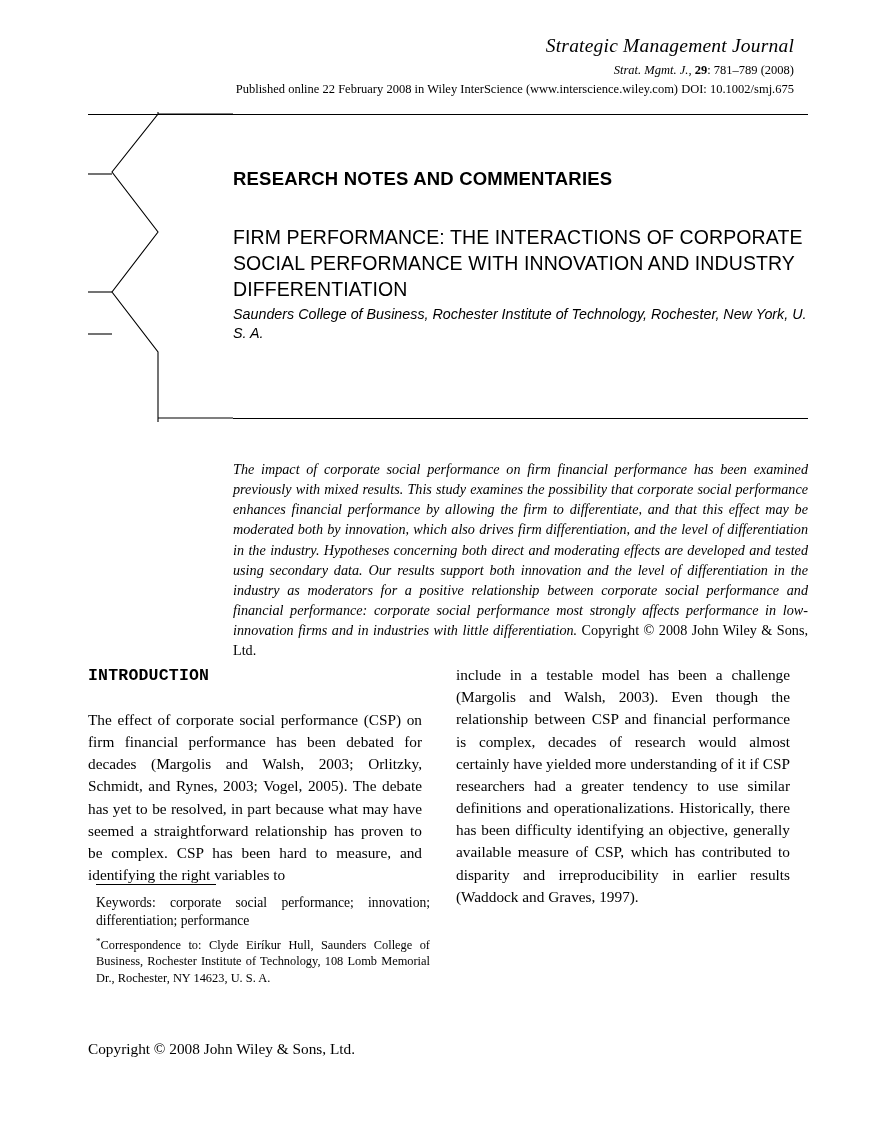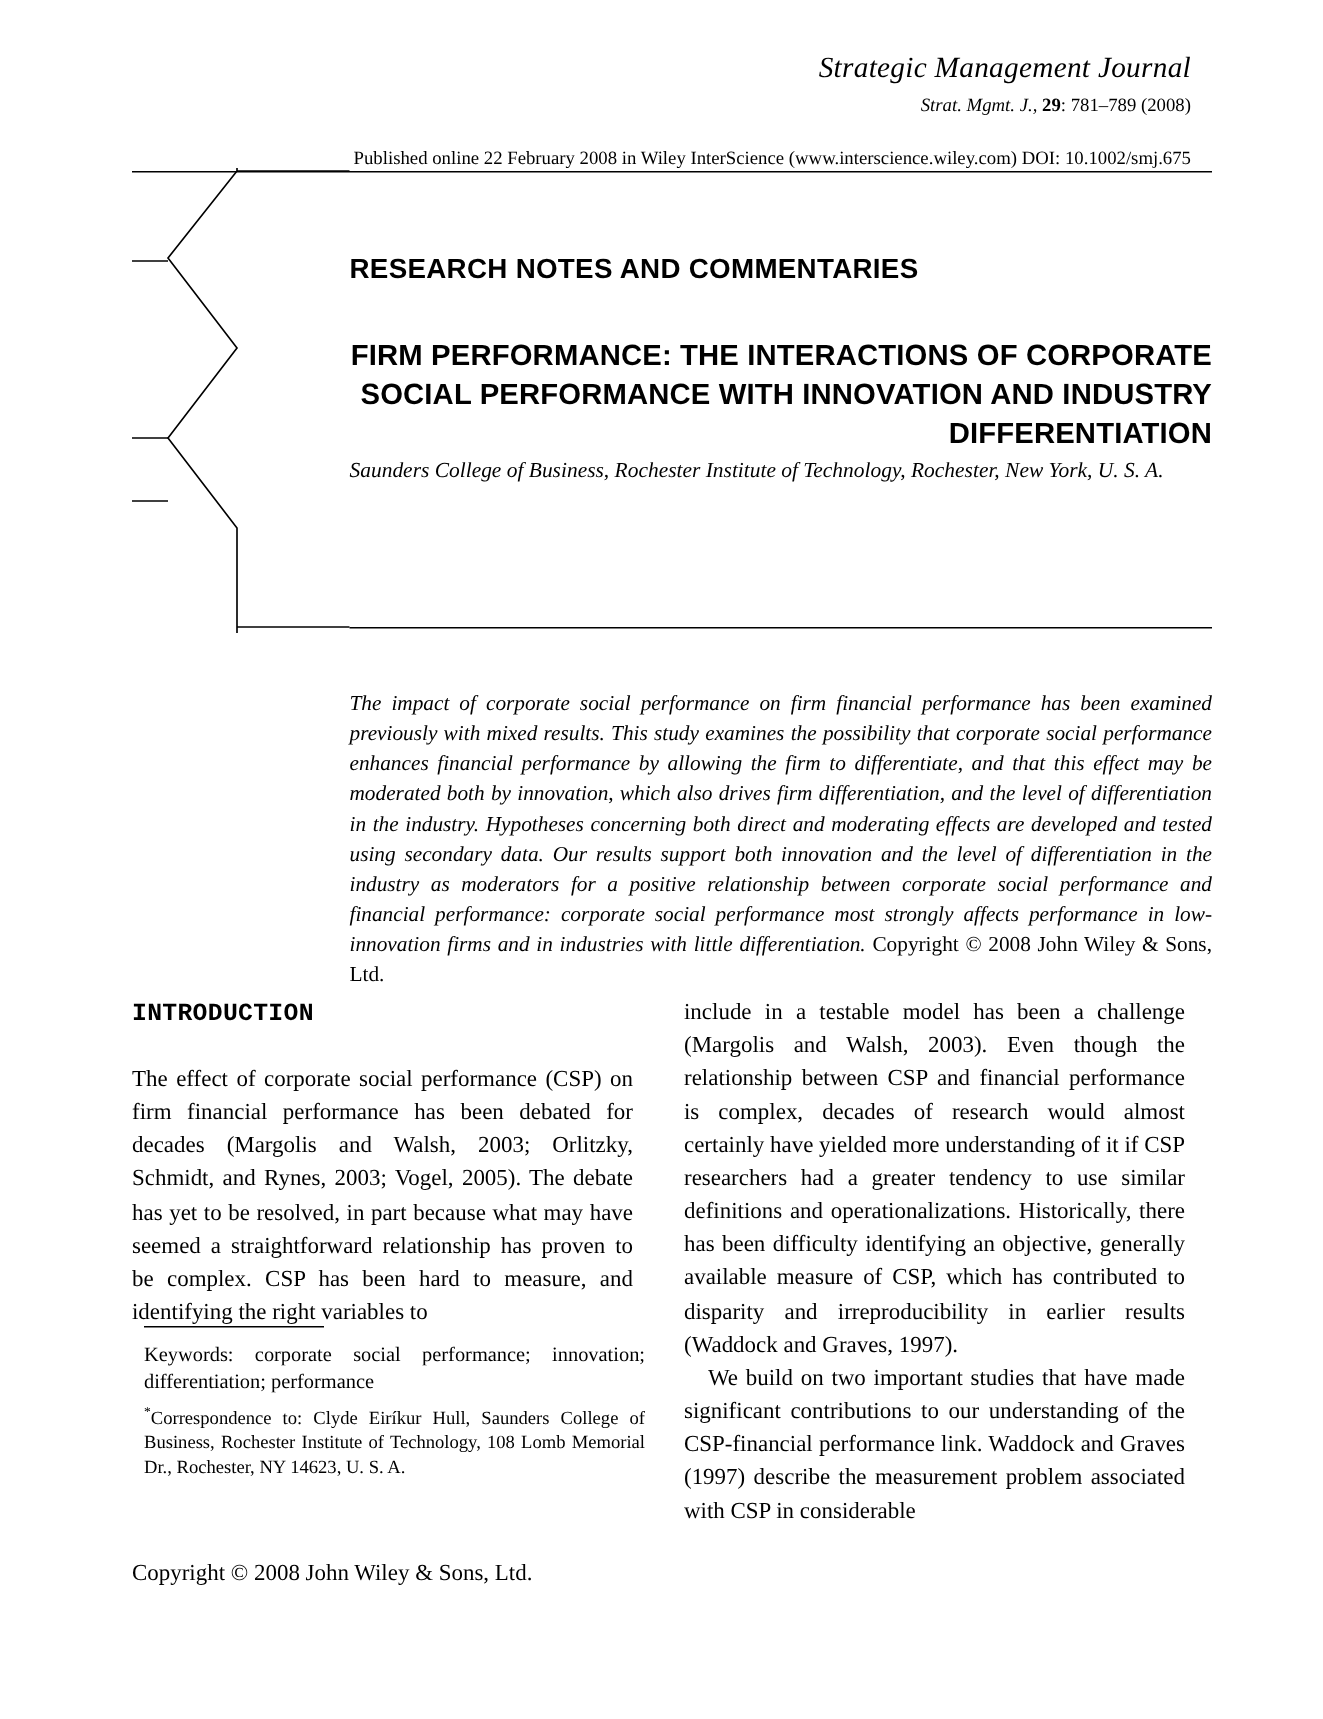--- a/index.html
+++ b/index.html
@@ -36,21 +36,21 @@
     letter-spacing: 0.2px;
   }
   .journal-line2 {
     font-size: 12.5px;
     margin-top: 3px;
   }
   .journal-line2 .ital { font-style: italic; }
   .journal-line2 .bold { font-weight: bold; }
   .journal-line3 {
     font-size: 12.5px;
-    margin-top: 18px;
+    margin-top: 2px;
   }
   .journal-line4 {
     font-size: 12.5px;
     font-style: italic;
     margin-top: 2px;
   }
   .rule-top {
     position: absolute;
     top: 114px;
     left: 88px;
@@ -76,35 +76,34 @@
     width: 575px;
   }
   .rn-head {
     font-family: "Liberation Sans", sans-serif;
     font-weight: bold;
     font-size: 18.5px;
     letter-spacing: 0.2px;
   }
   .paper-title {
     font-family: "Liberation Sans", sans-serif;
-    font-weight: bold;
+    font-weight: normal;
     font-size: 19.5px;
     line-height: 1.34;
     margin-top: 34px;
     letter-spacing: 0.1px;
-    text-align: right;
   }
   .authors {
     font-family: "Liberation Sans", sans-serif;
     font-size: 15px;
     margin-top: 19px;
     letter-spacing: 0.1px;
   }
   .affiliation {
-    font-family: Liberation Serif, serif;
+    font-family: Liberation Sans, sans-serif;
     font-style: italic;
     font-size: 14.3px;
     line-height: 1.33;
     margin-top: 3px;
   }
   .rule-title {
     position: absolute;
     top: 418px;
     left: 233px;
     width: 575px;
@@ -235,21 +234,20 @@
     <span>The impact of corporate social performance on firm financial performance has been examined previously with mixed results. This study examines the possibility that corporate social performance enhances financial performance by allowing the firm to differentiate, and that this effect may be moderated both by innovation, which also drives firm differentiation, and the level of differentiation in the industry. Hypotheses concerning both direct and moderating effects are developed and tested using secondary data. Our results support both innovation and the level of differentiation in the industry as moderators for a positive relationship between corporate social performance and financial performance: corporate social performance most strongly affects performance in low-innovation firms and in industries with little differentiation.</span><span class="copy"> Copyright © 2008 John Wiley &amp; Sons, Ltd.</span>
   </div>
 
   <div class="col col-left">
     <h2 class="section">INTRODUCTION</h2>
     <p class="body-p">The effect of corporate social performance (CSP) on firm financial performance has been debated for decades (Margolis and Walsh, 2003; Orlitzky, Schmidt, and Rynes, 2003; Vogel, 2005). The debate has yet to be resolved, in part because what may have seemed a straightforward relationship has proven to be complex. CSP has been hard to measure, and identifying the right variables to</p>
   </div>
 
   <div class="col col-right">
     <p class="body-p">include in a testable model has been a challenge (Margolis and Walsh, 2003). Even though the relationship between CSP and financial performance is complex, decades of research would almost certainly have yielded more understanding of it if CSP researchers had a greater tendency to use similar definitions and operationalizations. Historically, there has been difficulty identifying an objective, generally available measure of CSP, which has contributed to disparity and irreproducibility in earlier results (Waddock and Graves, 1997).</p>
-    <p class="body-p">We build on two important studies that have made significant contributions to our understanding of the CSP-financial performance link. Waddock and Graves (1997) describe the measurement problem associated with CSP in considerable</p>
   </div>
 
   <div class="footnote">
     <div class="fn-rule"></div>
     <div class="fn-keywords">Keywords: corporate social performance; innovation; differentiation; performance</div>
     <div class="fn-corr"><span class="star">*</span><span>Correspondence to: Clyde Eiríkur Hull, Saunders College of Business, Rochester Institute of Technology, 108 Lomb Memorial Dr., Rochester, NY 14623, U. S. A.</span></div>
   </div>
 
   <div class="footer">Copyright © 2008 John Wiley &amp; Sons, Ltd.</div>
 

